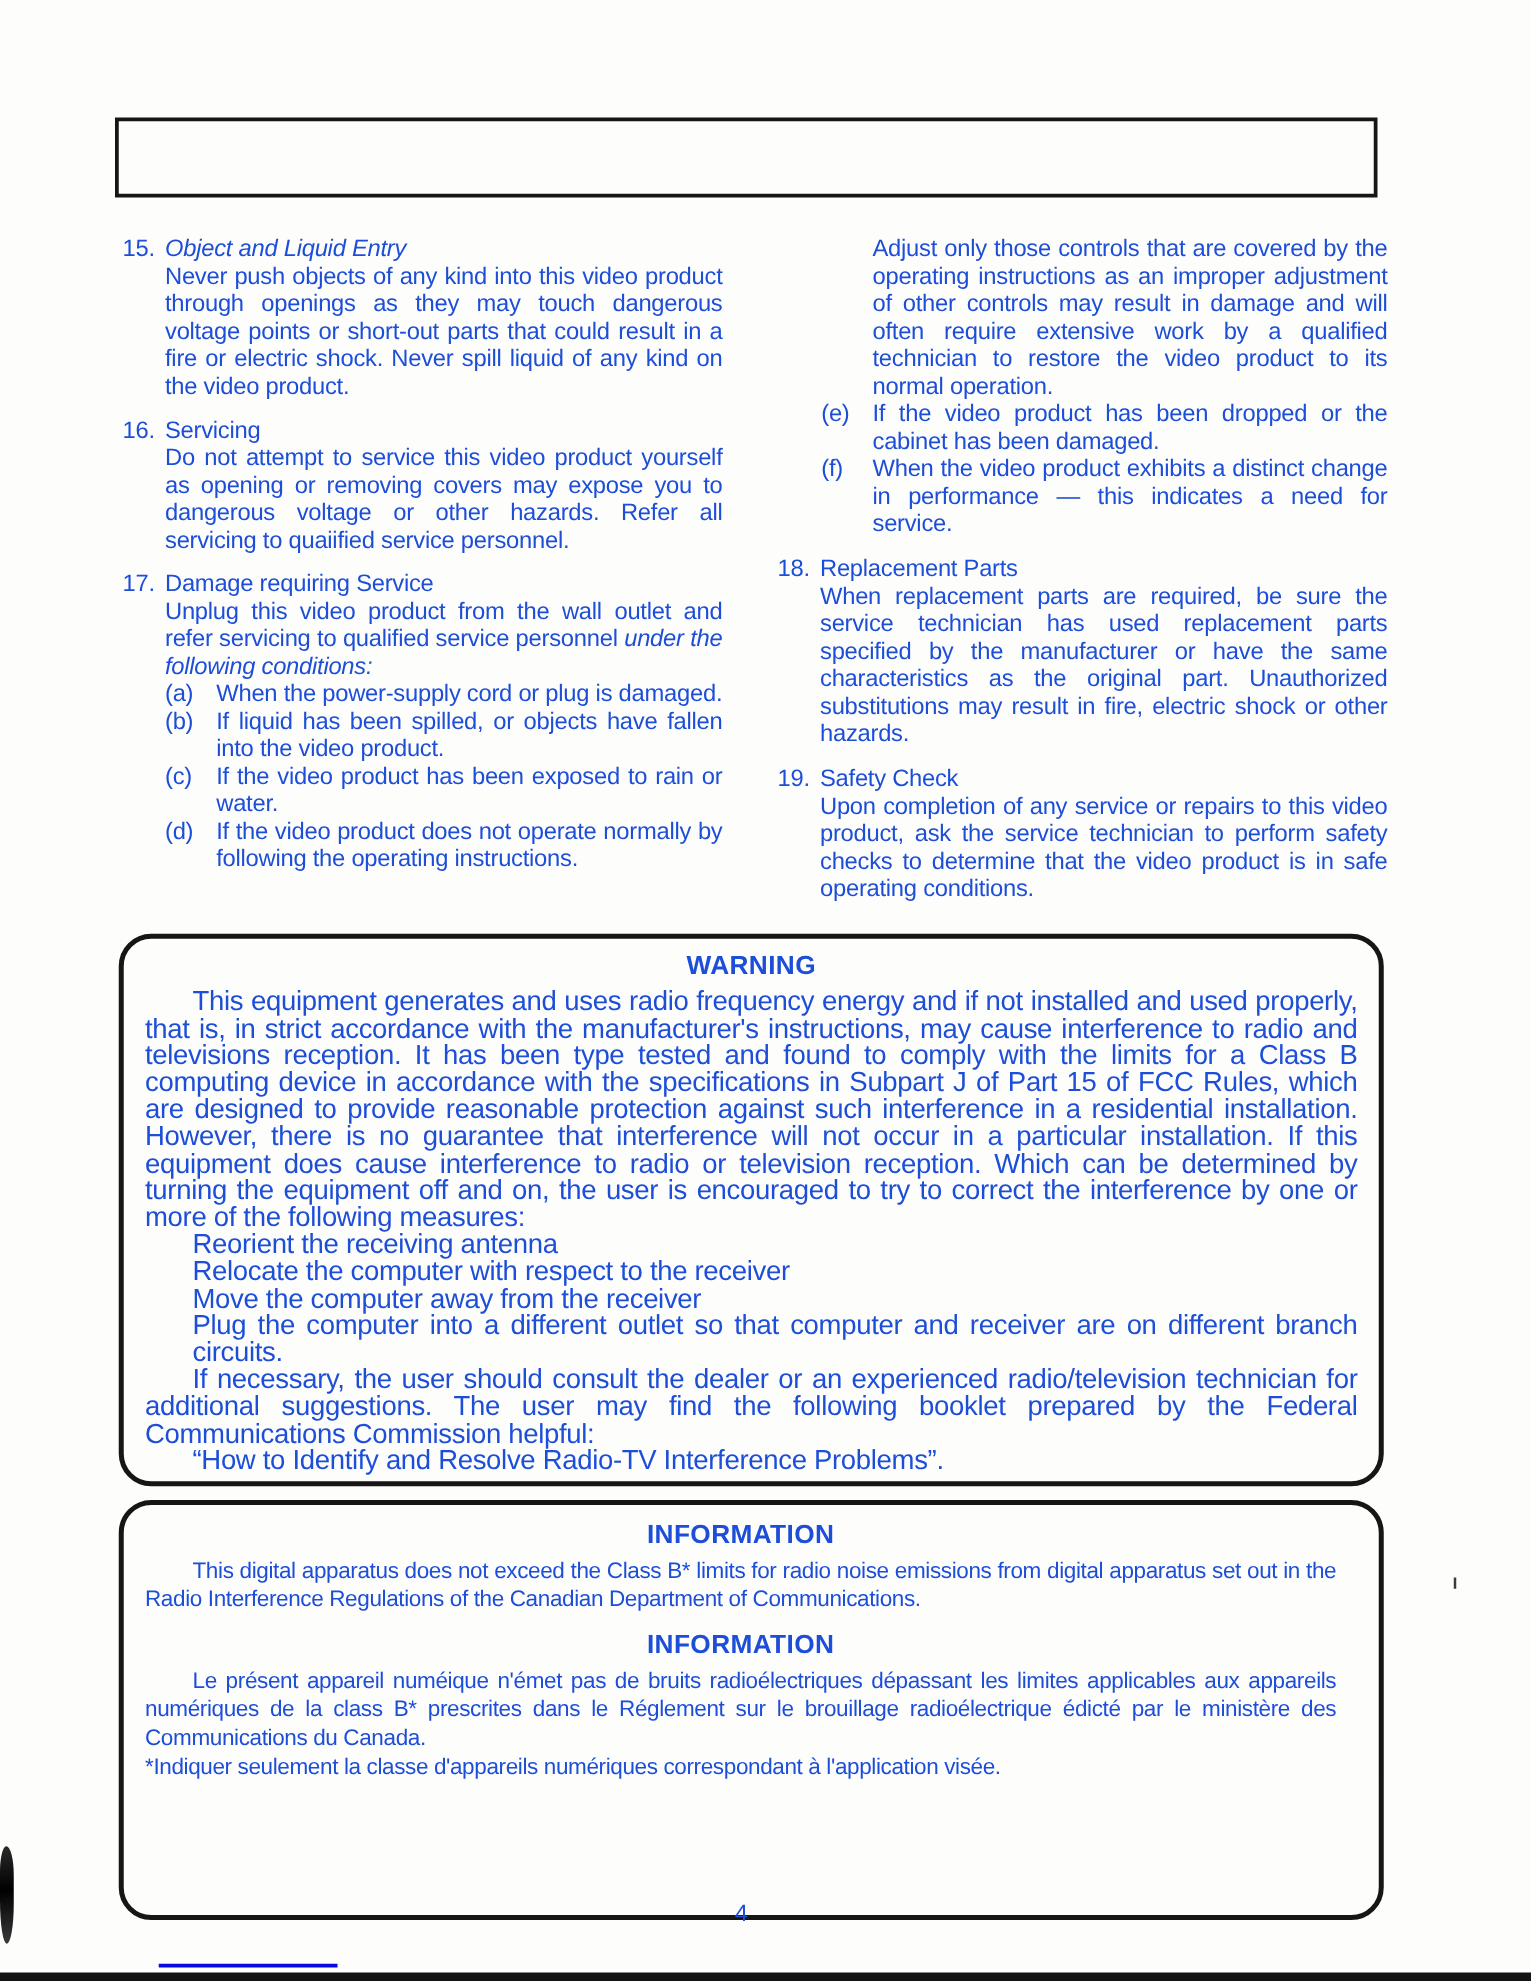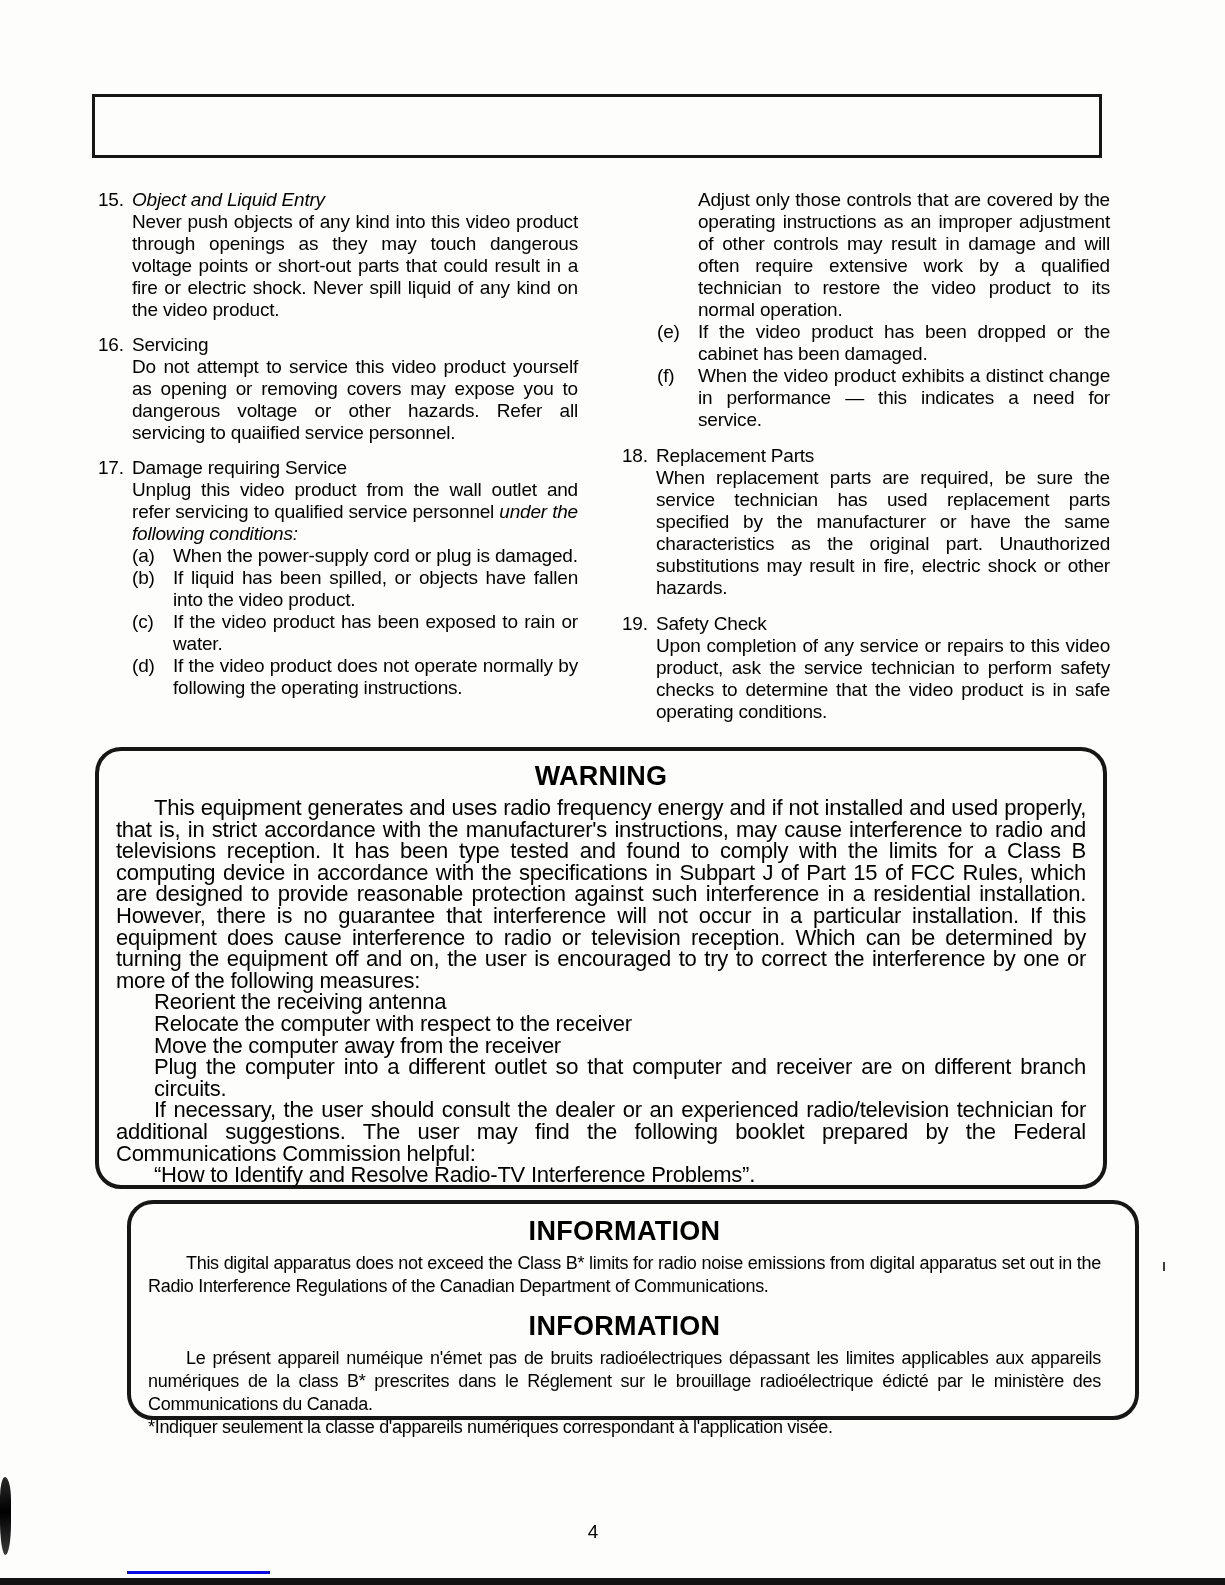--- a/index.html
+++ b/index.html
@@ -1,18 +1,18 @@
 <!DOCTYPE html>
 <html><head>
 <meta charset="utf-8">
 <style>
   html,body { margin:0; padding:0; background:#ffffff; }
   .page {
     position:relative; width:1225px; height:1585px; overflow:hidden;
-    background:#fdfdfc; color:#000000;
+    background:#fdfdfc; color:#1d4ed8;
     font-family:"Liberation Sans", sans-serif;
   }
   .header-box {
     position:absolute; left:92px; top:94px; width:1004px; height:58px;
     border:3px solid #161616; background:transparent;
   }
   
   .columns { position:absolute; left:98px; top:189px; width:1012px; display:flex; }
   .col { font-size:19px; line-height:22px; letter-spacing:-0.2px; }
   .col.left  { width:480px; margin-right:44px; }
@@ -25,27 +25,27 @@
   .italic { font-style:italic; }
   .cont { margin-left:76px; }
   .rsub { position:relative; margin-left:35px; padding-left:41px; }
   .rsub .lab { position:absolute; left:0; top:0; }
   .col.right .item { margin-top:14px; margin-bottom:0; }
   
   .round-box {
     position:absolute; left:95px; width:1012px; box-sizing:border-box;
     border:4px solid #161616; border-radius:26px; background:transparent;
   }
-  .box-title { text-align:center; font-weight:bold; font-size:27px; letter-spacing:0.3px; margin:2px 0 5px; }
+  .box-title { text-align:center; font-weight:bold; font-size:21px; letter-spacing:0.3px; margin:2px 0 5px; }
   .bp { margin:0; text-align:justify; }
   .indent { text-indent:38px; }
   .hang { padding-left:38px; }
   .warning { top:747px; height:442px; padding:8px 17px 0 17px; }
   .warning .bp, .warning .hang { font-size:22px; line-height:21.6px; letter-spacing:-0.25px; }
-  .info { top:1200px; height:220px; padding:10px 34px 0 17px;margin-left:32px; }
+  .info { top:1200px; height:336px; padding:10px 34px 0 17px; }
   .info .bp, .info .note { font-size:18px; line-height:23px; letter-spacing:-0.3px; }
   .info .note { text-align:left; }
   .info .t2 { margin-top:13px; }
   
   .page-num { position:absolute; left:0; top:1521px; width:1186px; text-align:center; font-size:19px; }
   .blue-line { position:absolute; left:127px; top:1571px; width:143px; height:3px; background:#0a0ae0; }
   .bottom-bar { position:absolute; left:0; top:1578px; width:1225px; height:7px; background:#131313; }
   .smudge {
     position:absolute; left:0; top:1477px; width:11px; height:78px;
     background:linear-gradient(180deg,#2a2a2a 0%,#000 45%,#3a3a3a 100%);

